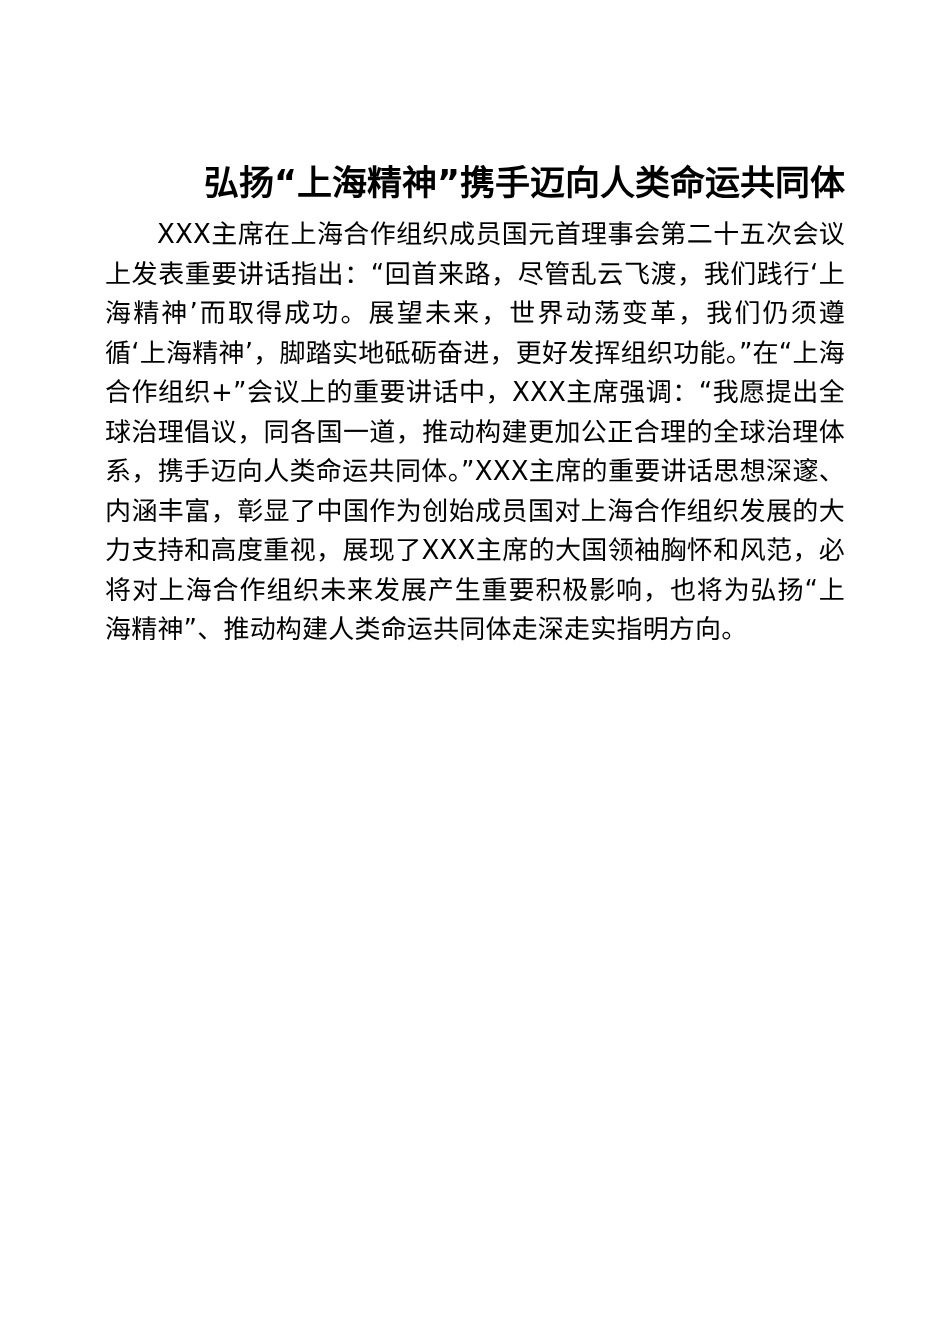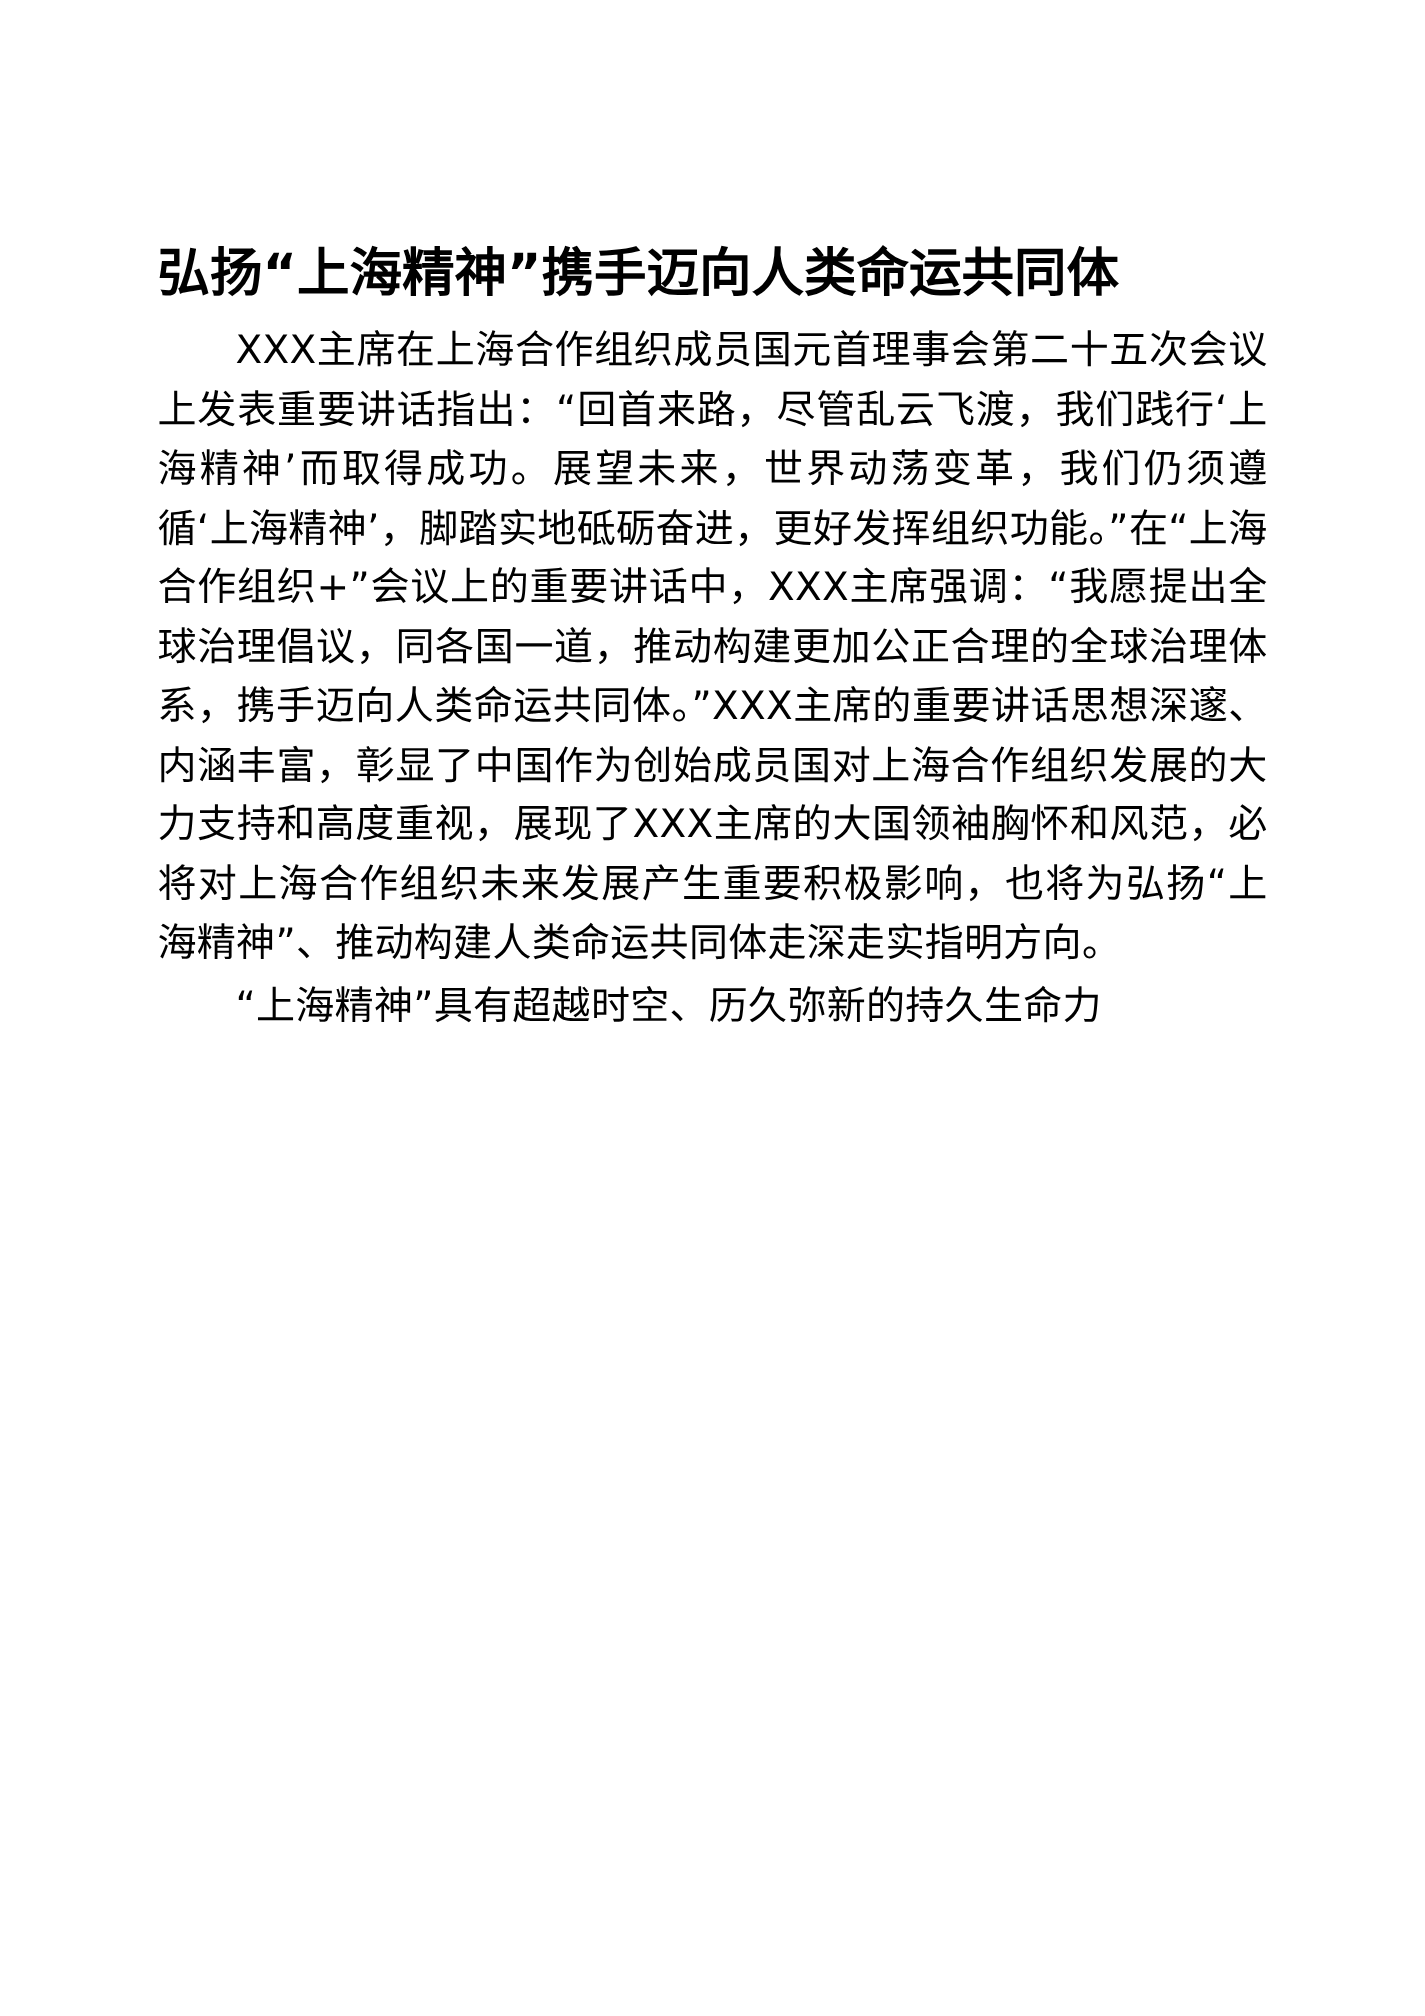--- a/index.html
+++ b/index.html
@@ -20,21 +20,21 @@
     width: 950px;
     height: 1344px;
     box-sizing: border-box;
     padding: 160px 105px 40px 105px;
     background: #ffffff;
   }
   .doc-title {
     font-size: 35px;
     font-weight: bold;
     line-height: 1.35;
-    text-align: left;
+    text-align: right;
     letter-spacing: 0px;
     margin: 0 0 8px 0;
     white-space: nowrap;
   }
   .para {
     font-size: 26px;
     line-height: 1.52;
     text-align: justify;
     text-justify: inter-ideograph;
     margin: 0 0 2px 0;
@@ -46,14 +46,13 @@
   .para.subhead {
     text-indent: 2em;
   }
 </style>
 </head>
 <body>
 
 <div class="page">
   <h1 class="doc-title">弘扬“上海精神”携手迈向人类命运共同体</h1>
   <p class="para indent">XXX主席在上海合作组织成员国元首理事会第二十五次会议上发表重要讲话指出：“回首来路，尽管乱云飞渡，我们践行‘上海精神’而取得成功。展望未来，世界动荡变革，我们仍须遵循‘上海精神’，脚踏实地砥砺奋进，更好发挥组织功能。”在“上海合作组织+”会议上的重要讲话中，XXX主席强调：“我愿提出全球治理倡议，同各国一道，推动构建更加公正合理的全球治理体系，携手迈向人类命运共同体。”XXX主席的重要讲话思想深邃、内涵丰富，彰显了中国作为创始成员国对上海合作组织发展的大力支持和高度重视，展现了XXX主席的大国领袖胸怀和风范，必将对上海合作组织未来发展产生重要积极影响，也将为弘扬“上海精神”、推动构建人类命运共同体走深走实指明方向。</p>
-  <p class="para subhead">“上海精神”具有超越时空、历久弥新的持久生命力</p>
 </div>
 
 </body></html>

